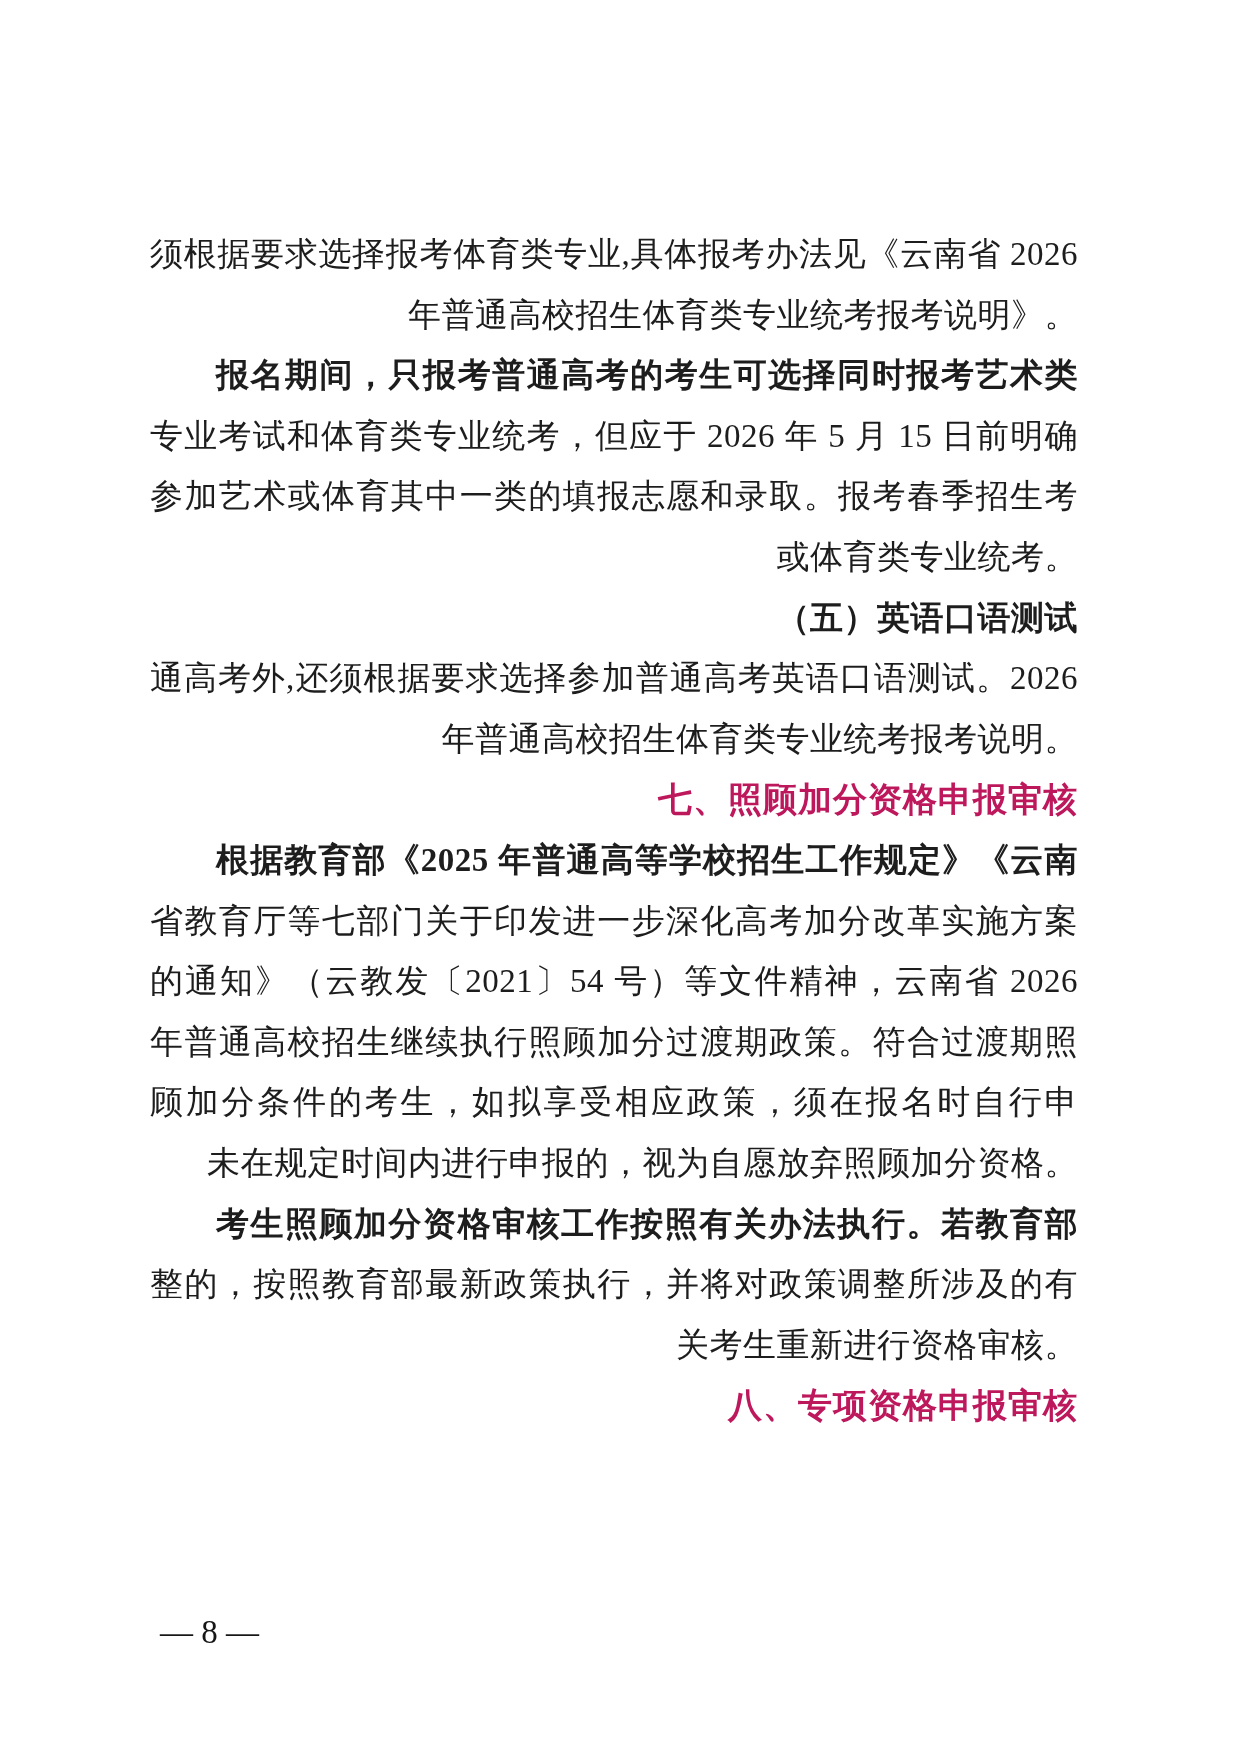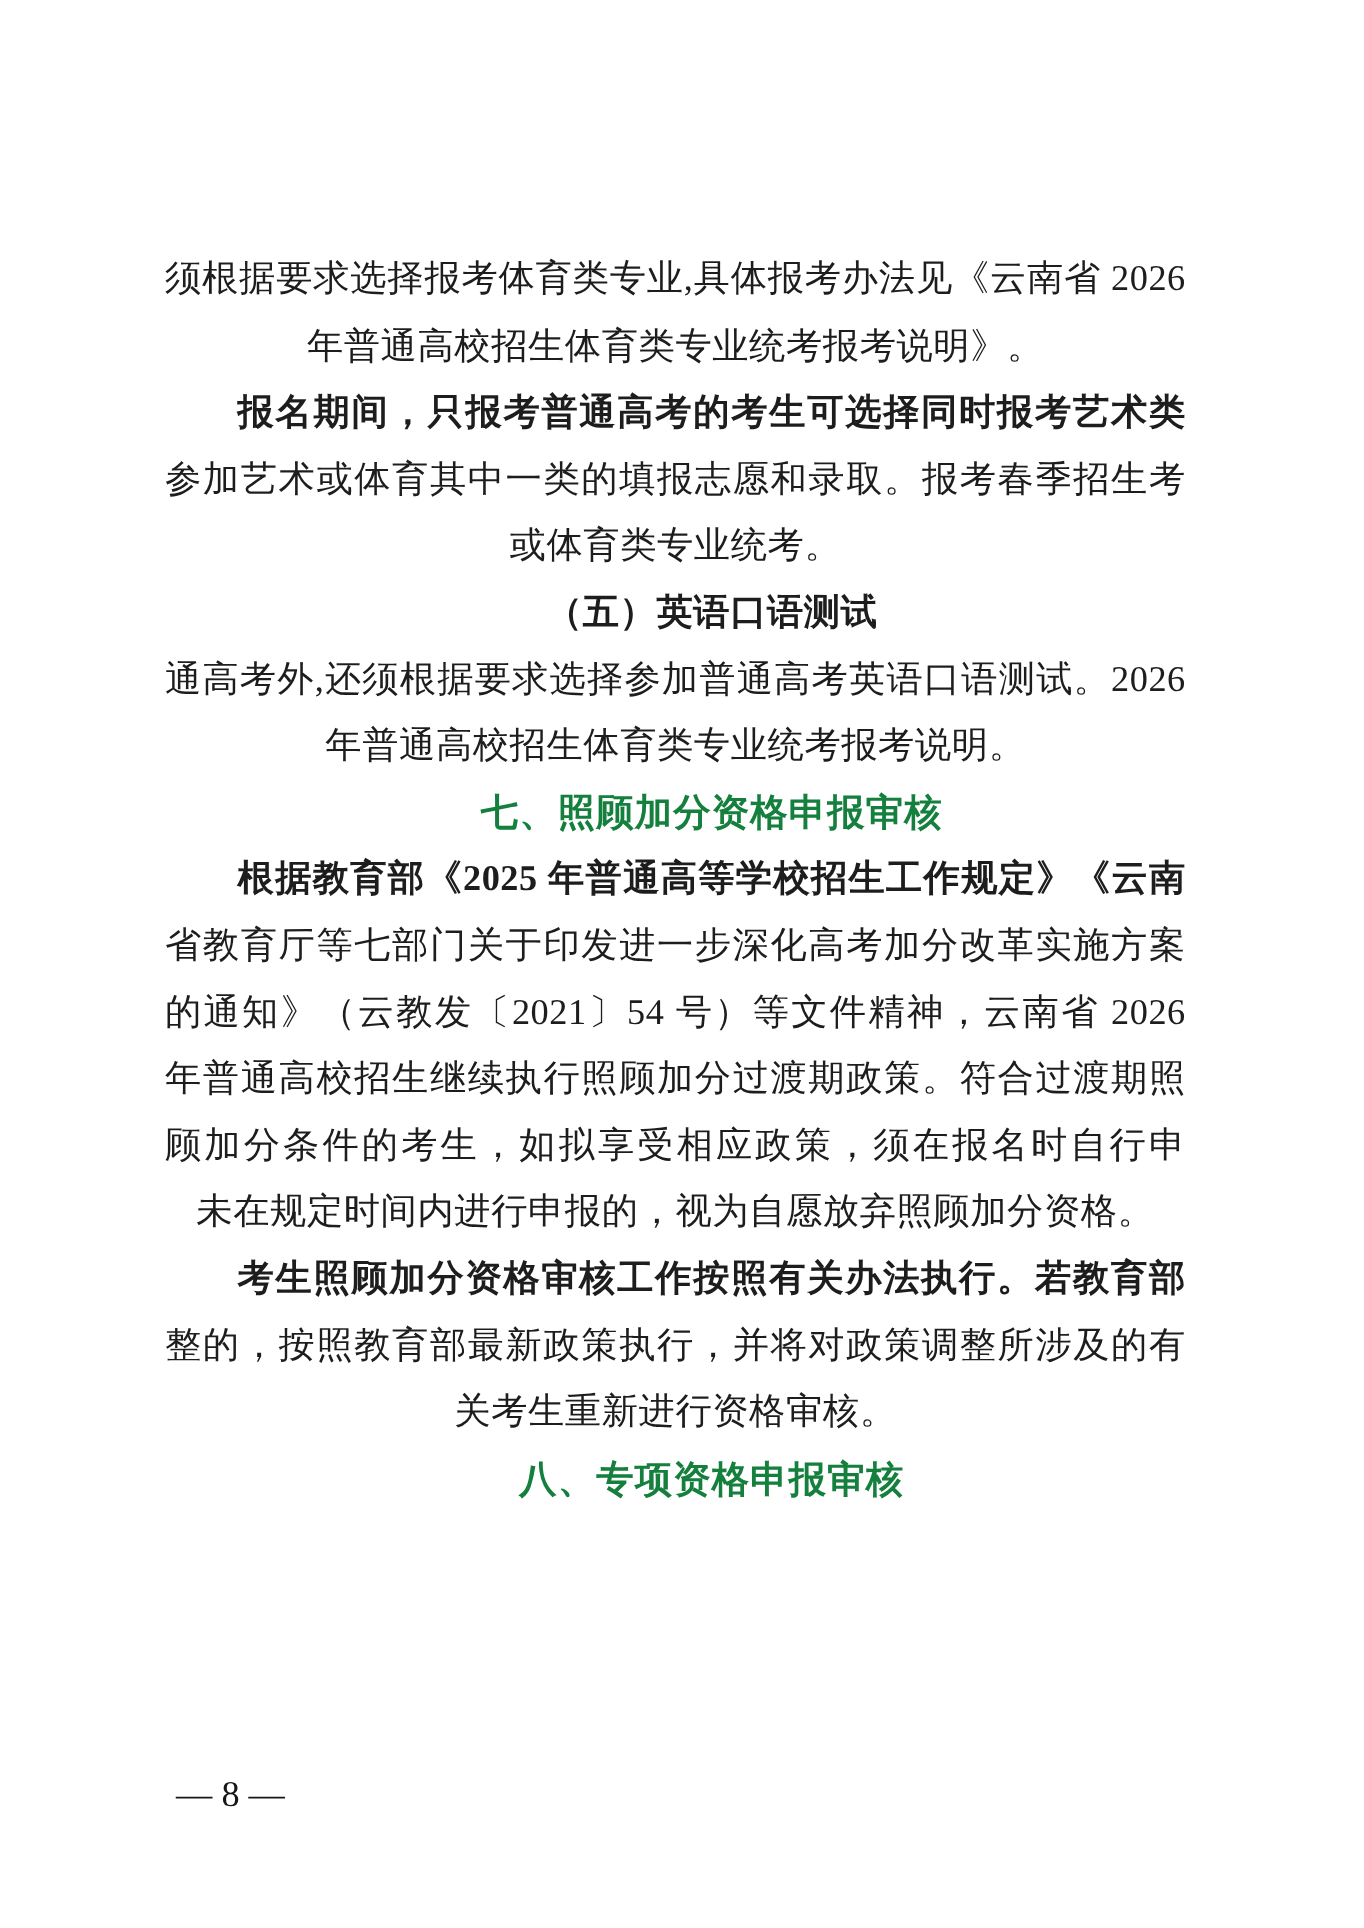--- a/index.html
+++ b/index.html
@@ -22,58 +22,59 @@
     position: absolute;
     left: 150px;
     top: 224px;
     width: 928px;
   }
   .line {
     height: 60.6px;
     line-height: 60.6px;
     font-size: 33px;
     color: #1d1d1d;
-    text-align: center;
+    text-align: right;
     white-space: normal;
     overflow: hidden;
     letter-spacing: 0.5px;
   }
   .line.justify {
     text-align: justify;
     text-align-last: justify;
   }
   .line.indent {
     padding-left: 66px;
     font-weight: bold;
   }
   .line.heading {
     font-family: "Liberation Sans", "DejaVu Sans", sans-serif;
     font-weight: bold;
     font-size: 34px;
-    color: #15803d;
+    color: #be185d;
     letter-spacing: 1px;
   }
   .footer {
     position: absolute;
     left: 160px;
     top: 1612px;
     font-size: 33px;
     line-height: 40px;
     color: #161616;
     font-family: "Liberation Serif", "DejaVu Serif", serif;
   }
 </style>
 </head>
 <body>
 
 <div class="page">
   <div class="doc-body" id="doc-body">
       <div class="line body justify">须根据要求选择报考体育类专业,具体报考办法见《云南省 2026</div>
       <div class="line body">年普通高校招生体育类专业统考报考说明》。</div>
       <div class="line body justify indent">报名期间，只报考普通高考的考生可选择同时报考艺术类</div>
+      <div class="line body justify">专业考试和体育类专业统考，但应于 2026 年 5 月 15 日前明确</div>
       <div class="line body justify">参加艺术或体育其中一类的填报志愿和录取。报考春季招生考</div>
       <div class="line body">或体育类专业统考。</div>
       <div class="line body indent">（五）英语口语测试</div>
       <div class="line body justify">通高考外,还须根据要求选择参加普通高考英语口语测试。2026</div>
       <div class="line body">年普通高校招生体育类专业统考报考说明。</div>
       <div class="line heading indent">七、照顾加分资格申报审核</div>
       <div class="line body justify indent">根据教育部《2025 年普通高等学校招生工作规定》《云南</div>
       <div class="line body justify">省教育厅等七部门关于印发进一步深化高考加分改革实施方案</div>
       <div class="line body justify">的通知》（云教发〔2021〕54 号）等文件精神，云南省 2026</div>
       <div class="line body justify">年普通高校招生继续执行照顾加分过渡期政策。符合过渡期照</div>

